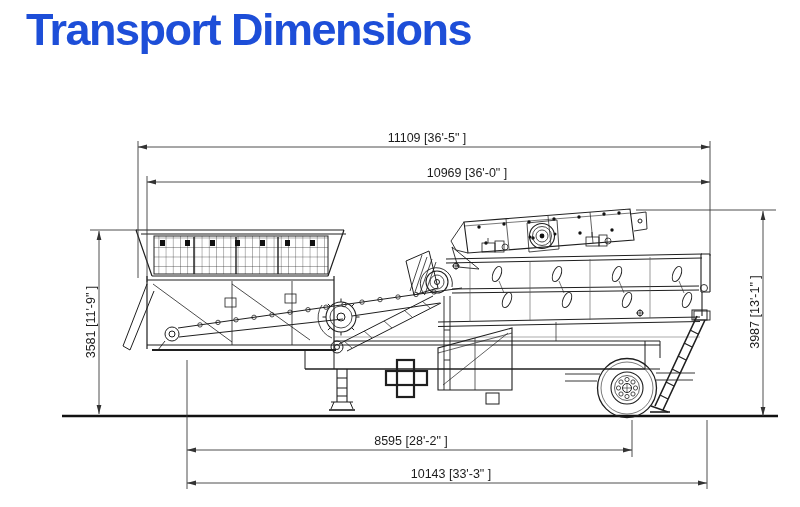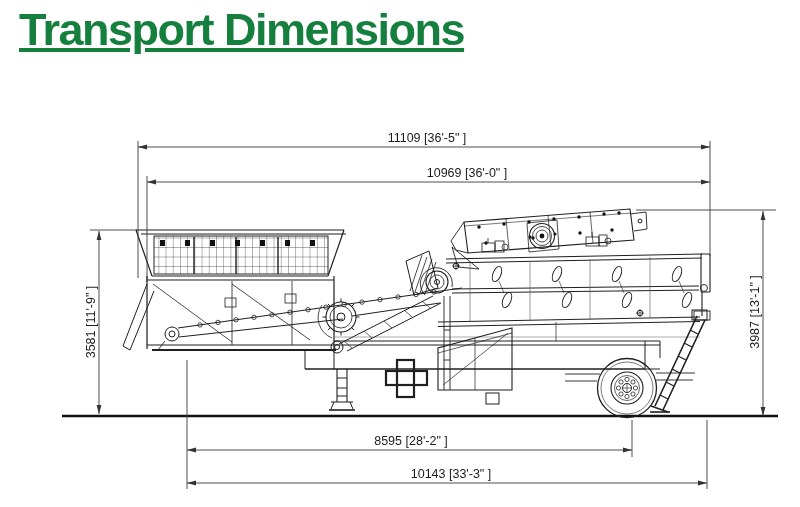--- a/index.html
+++ b/index.html
@@ -1,17 +1,17 @@
 <!DOCTYPE html>
 <html><head>
 <meta charset="utf-8">
 <style>
   html,body{margin:0;padding:0;background:#ffffff;width:800px;height:507px;overflow:hidden;}
   #stage{position:relative;width:800px;height:507px;background:#ffffff;font-family:"Liberation Sans",sans-serif;}
-  #title{position:absolute;left:19px;top:4px;font-size:45px;font-weight:bold;letter-spacing:-1.5px;color:#15803d;white-space:nowrap;text-decoration:underline;}
+  #title{position:absolute;left:26px;top:4px;font-size:45px;font-weight:bold;letter-spacing:-1.5px;color:#1d4ed8;white-space:nowrap;}
   svg text{font-family:"Liberation Sans",sans-serif;font-size:12.5px;fill:#1c1c1c;}
 </style>
 </head>
 <body>
 
 <div id="stage">
   <div id="title">Transport Dimensions</div>
 
   <svg width="800" height="507" viewBox="0 0 800 507">
     <defs>

